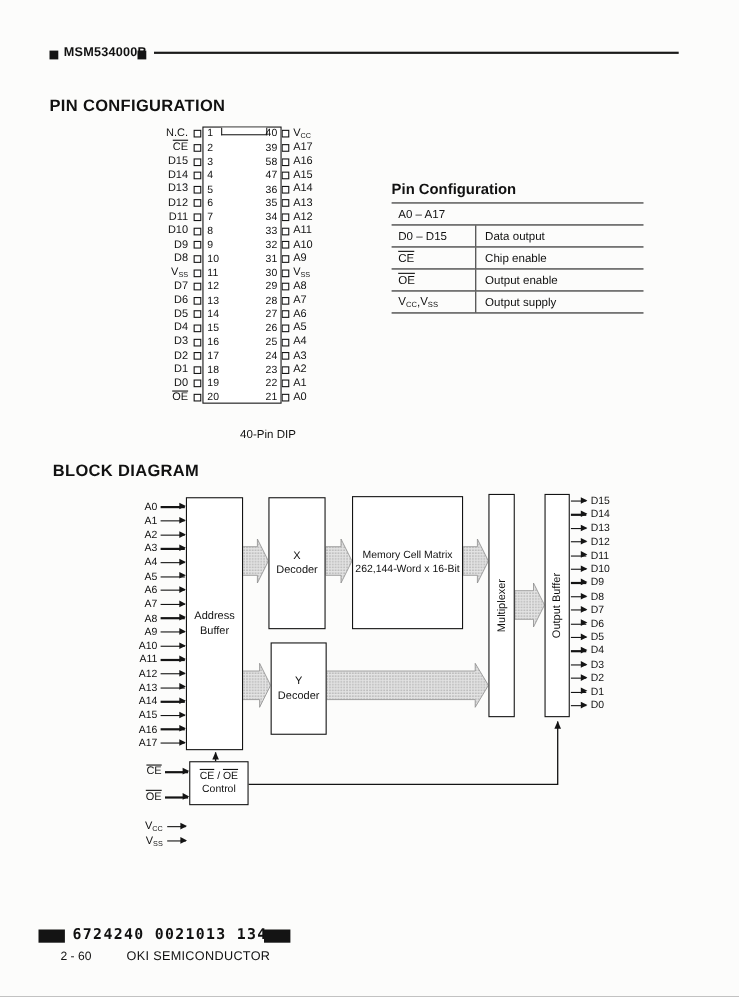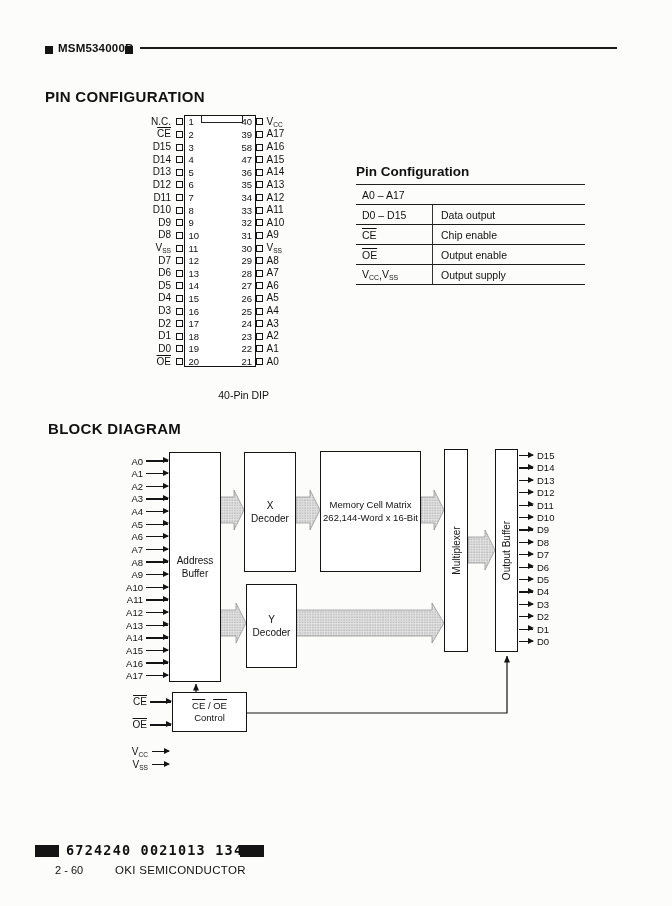--- a/index.html
+++ b/index.html
@@ -271,21 +271,21 @@
   <div class="block" style="left:444px;top:449px;width:24px;height:203px;">
     <span class="vlabel">Multiplexer</span>
   </div>
   <div class="block" style="left:495px;top:449px;width:23px;height:203px;">
     <span class="vlabel">Output Buffer</span>
   </div>
   <div class="block" style="left:246px;top:584px;width:51px;height:84px;">
     <div>Y</div>
     <div>Decoder</div>
   </div>
-  <div class="block" style="left:172px;top:692px;width:75px;height:40px;font-size:9.5px;justify-content:center;">
+  <div class="block" style="left:172px;top:692px;width:54px;height:40px;font-size:9.5px;justify-content:center;">
     <div><span class="ov">CE</span><span> / </span><span class="ov">OE</span></div>
     <div>Control</div>
   </div>
 
   <div id="bd-io">
       <div class="io-label" style="left: 95px; top: 455.5px; width: 48px; text-align: right;">A0</div>
       <div class="harrow" style="left: 146px; top: 460.4px; width: 22px;"></div>
       <div class="io-label" style="left: 95px; top: 468.13px; width: 48px; text-align: right;">A1</div>
       <div class="harrow" style="left: 146px; top: 473.03px; width: 22px;"></div>
       <div class="io-label" style="left: 95px; top: 480.76px; width: 48px; text-align: right;">A2</div>

